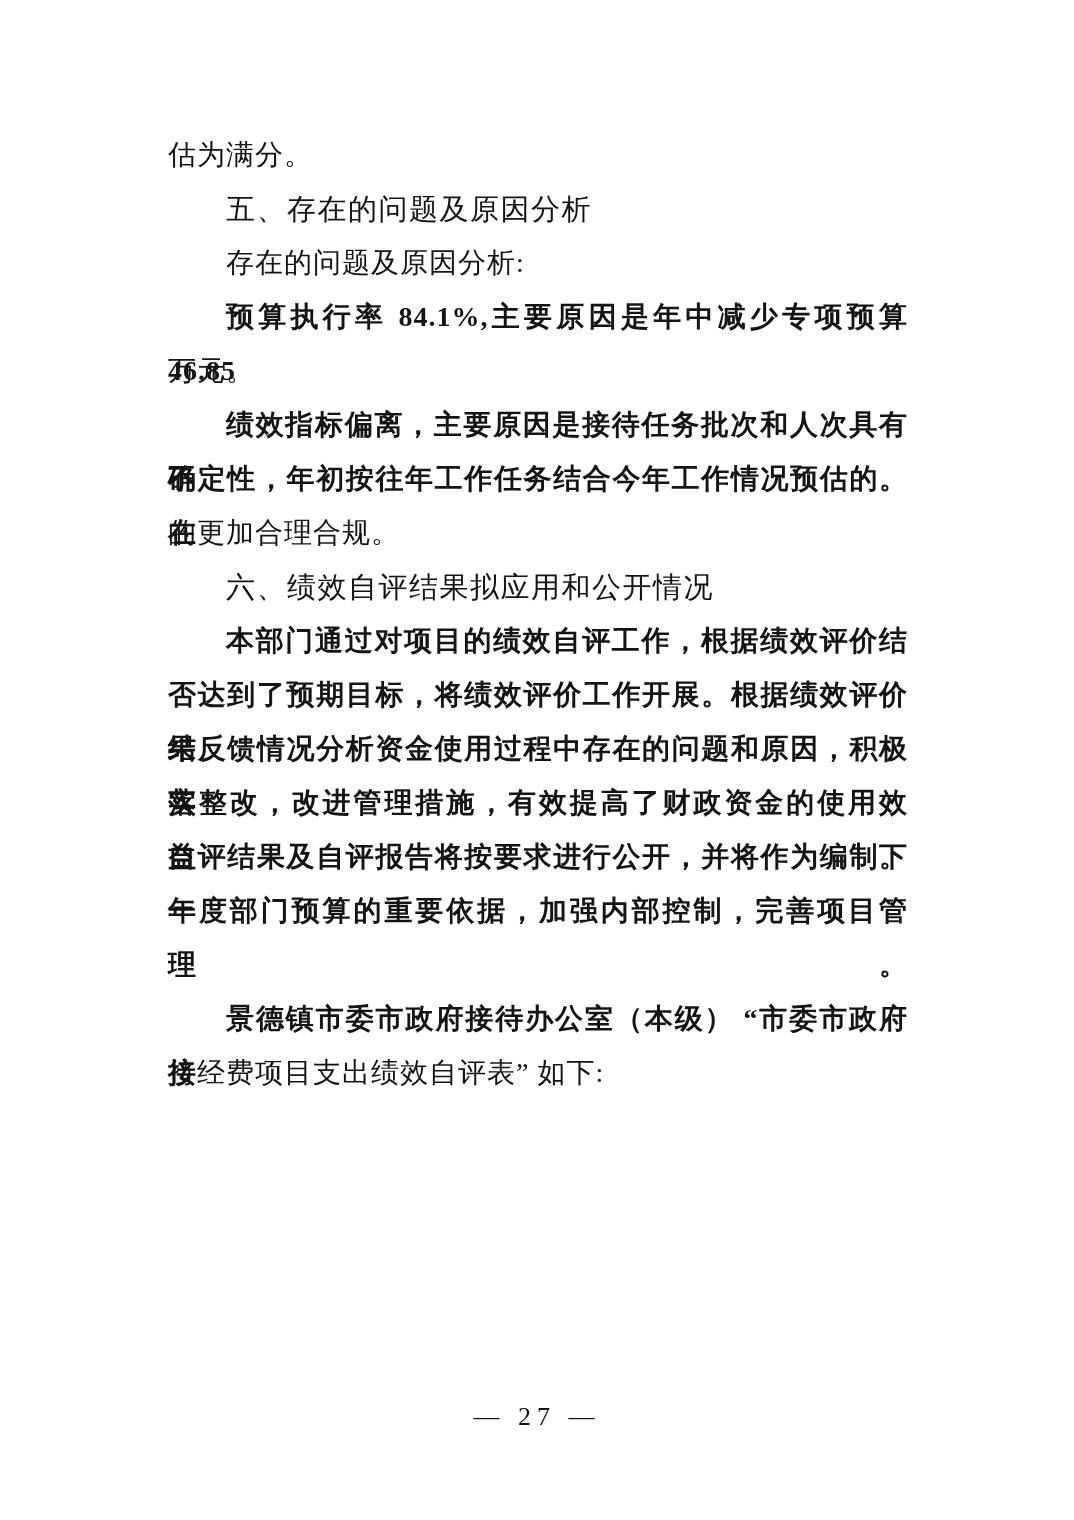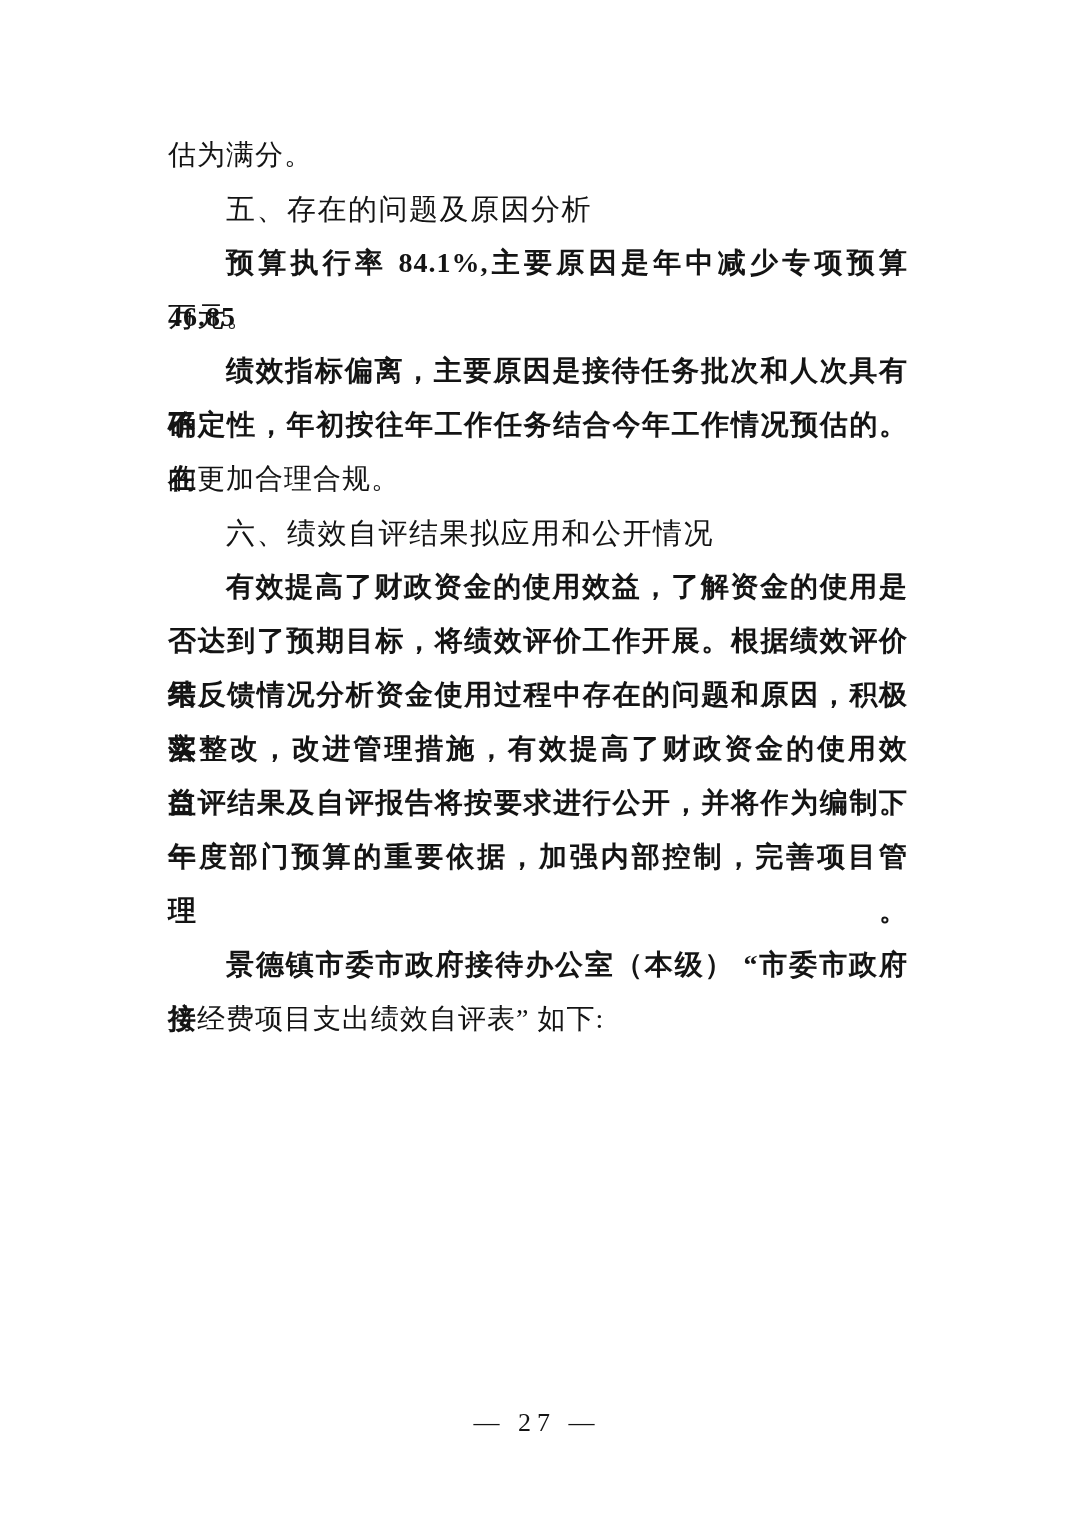--- a/index.html
+++ b/index.html
@@ -57,37 +57,37 @@
   }
   .footer {
     position: absolute;
     left: 0;
     top: 1402px;
     width: 1074px;
     text-align: center;
     font-size: 26px;
     letter-spacing: 6px;
     color: #141414;
-    margin-top: 6px;
   }
 </style>
 </head>
 <body>
 
 <div class="page">
   <div class="content">
     <p class="line">估为满分。</p>
     <p class="line heading indent">五、存在的问题及原因分析</p>
+    <p class="line indent">存在的问题及原因分析:</p>
     <p class="line indent full">预算执行率 84.1%,主要原因是年中减少专项预算 46.85</p>
     <p class="line">万元。</p>
     <p class="line indent full">绩效指标偏离，主要原因是接待任务批次和人次具有不</p>
     <p class="line full">确定性，年初按往年工作任务结合今年工作情况预估的。在</p>
     <p class="line">的更加合理合规。</p>
     <p class="line heading indent">六、绩效自评结果拟应用和公开情况</p>
-    <p class="line indent full">有效提高了财政资金的使用效益，了解资金的使用是</p>
+    <p class="line indent full">本部门通过对项目的绩效自评工作，根据绩效评价结</p>
     <p class="line full">否达到了预期目标，将绩效评价工作开展。根据绩效评价结</p>
     <p class="line full">果反馈情况分析资金使用过程中存在的问题和原因，积极落</p>
     <p class="line full">实整改，改进管理措施，有效提高了财政资金的使用效益。</p>
     <p class="line full">自评结果及自评报告将按要求进行公开，并将作为编制下一</p>
     <p class="line full">年度部门预算的重要依据，加强内部控制，完善项目管理。</p>
     <p class="line indent full space-before">景德镇市委市政府接待办公室（本级） “市委市政府接</p>
     <p class="line">待经费项目支出绩效自评表” 如下:</p>
   </div>
   <div class="footer">— 27 —</div>
 </div>

